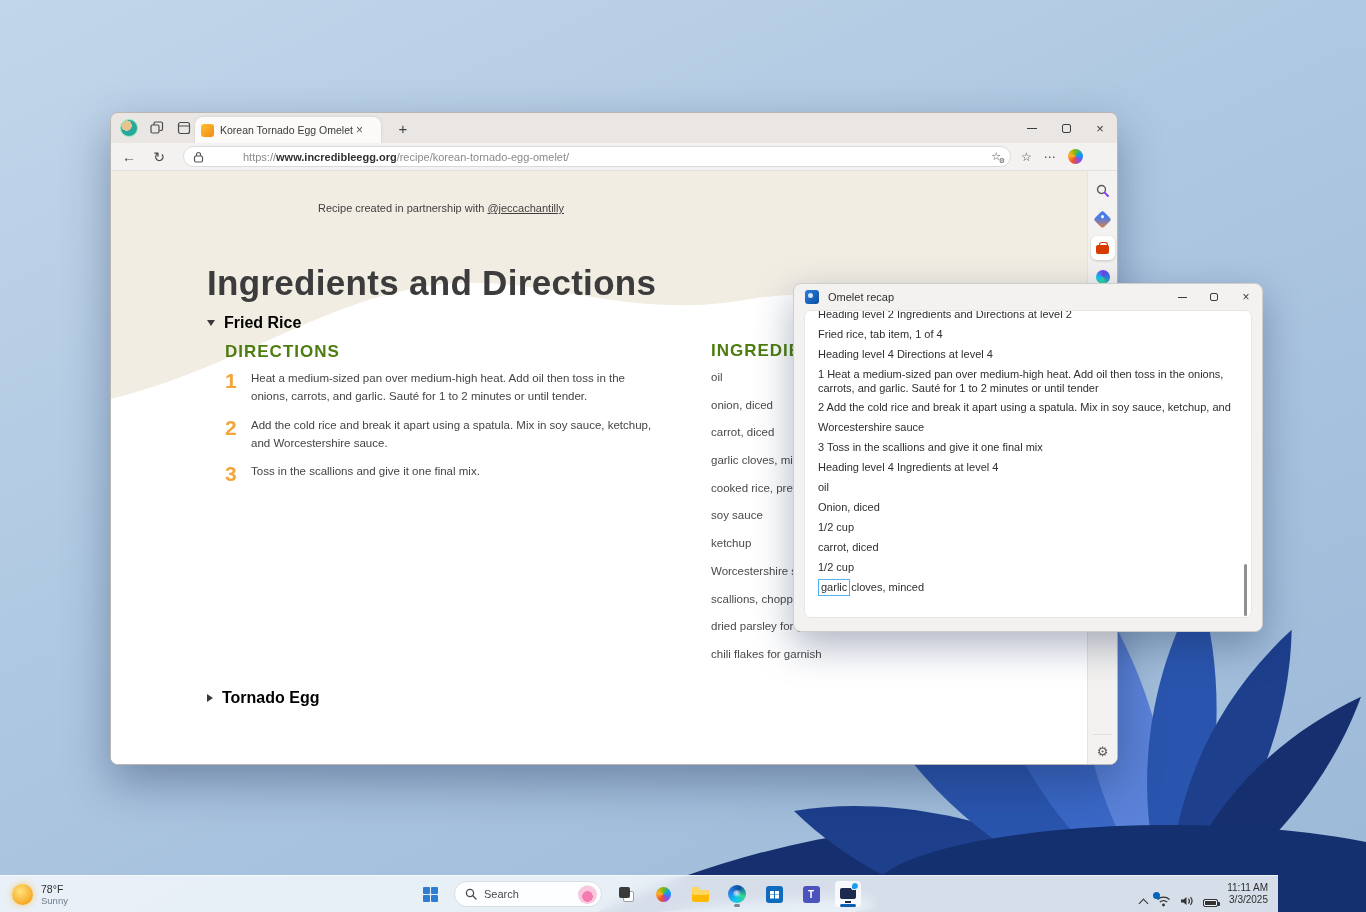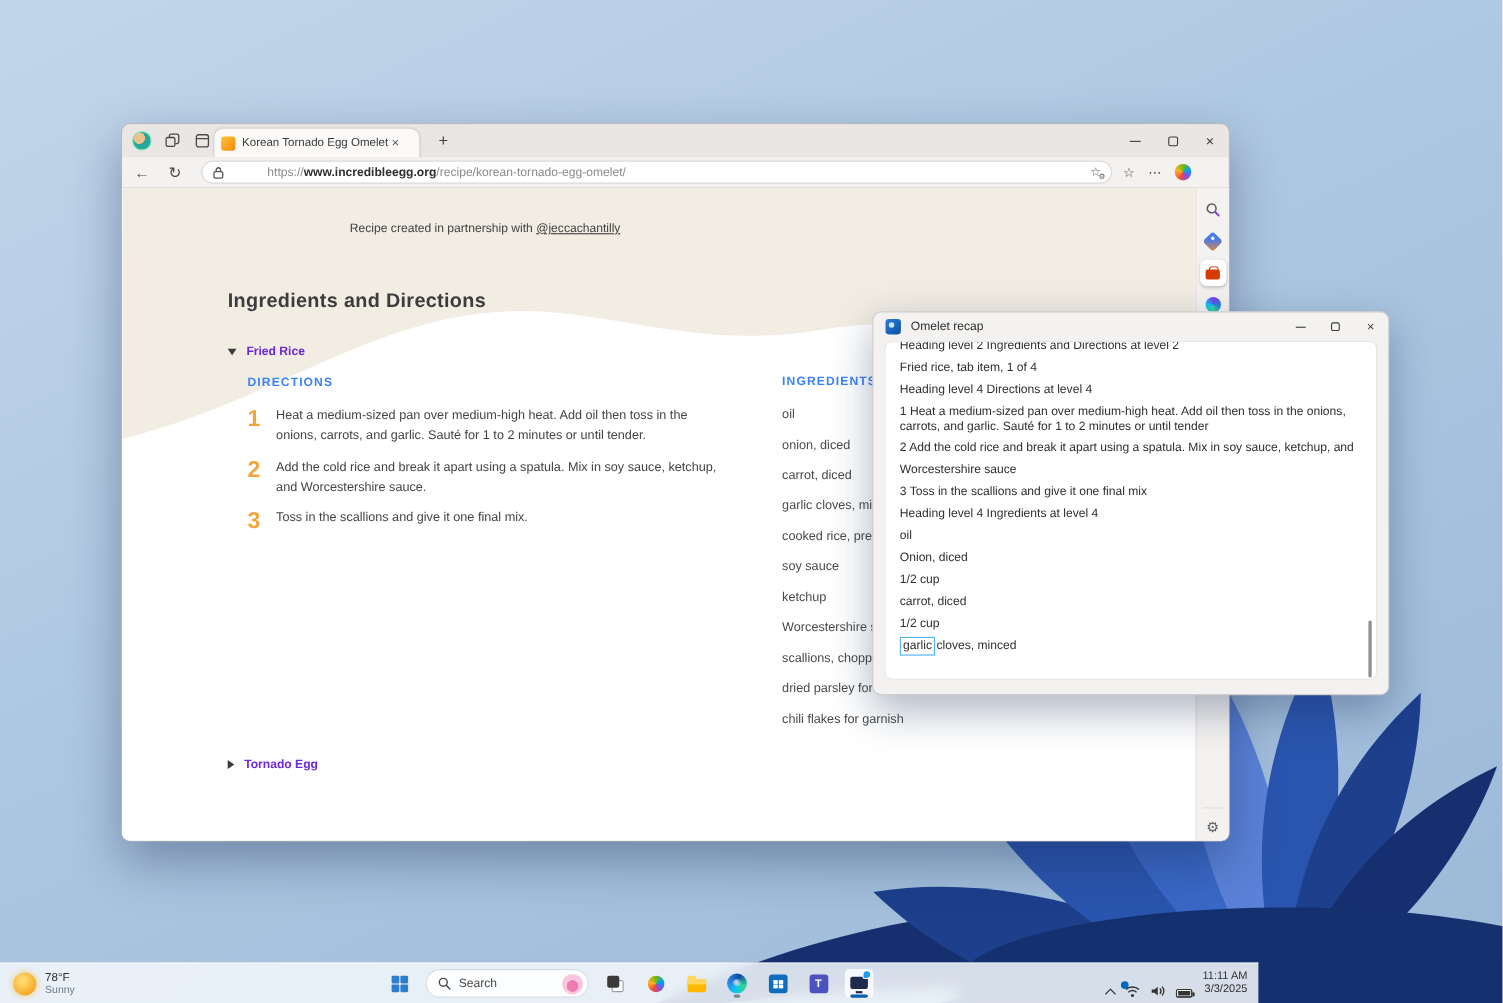--- a/index.html
+++ b/index.html
@@ -42,28 +42,28 @@
   .glyph-ic { font-size:12px; color:#4a4a4a; }
   .copilot-dot { width:15px; height:15px; border-radius:50%;
     background:conic-gradient(from 210deg,#f0502a,#ffb02e,#7fba00,#00a4ef,#8a4de8,#f0502a); }
 
   .content { position:relative; height:594px; background:#ffffff; }
   .page { position:absolute; left:0; top:0; right:30px; bottom:0; background:#ffffff; overflow:hidden; }
   .wave-svg { position:absolute; left:0; top:0; }
   .partnership { position:absolute; left:80px; top:31px; width:500px; text-align:center;
     font-size:11px; color:#3f3f3f; }
   .partnership a { color:#3f3f3f; }
-  .page-h1 { position:absolute; left:96px; top:92px; font-size:18px; font-weight:700; color:#3c3c3c; letter-spacing:.3px; }
+  .page-h1 { position:absolute; left:96px; top:92px; font-size:35px; font-weight:700; color:#3c3c3c; letter-spacing:.3px; }
   .accordion { position:absolute; display:flex; align-items:center; gap:9px; }
   .acc-fried { left:96px; top:143px; }
   .acc-tornado { left:96px; top:518px; }
   .tri-down { width:0; height:0; border-left:4.5px solid transparent; border-right:4.5px solid transparent; border-top:6px solid #3a3a3a; }
   .tri-right { width:0; height:0; border-top:4.5px solid transparent; border-bottom:4.5px solid transparent; border-left:6px solid #3a3a3a; }
-  .acc-label { font-size:11px; font-weight:700; color:#6d28d9; }
-  .col-h { font-size:11px; font-weight:700; letter-spacing:1px; color:#3b82f6; position:absolute;text-align:right; }
+  .acc-label { font-size:16px; font-weight:700; color:#000000; }
+  .col-h { font-size:17px; font-weight:700; letter-spacing:1px; color:#4d7c0f; position:absolute;text-align:right; }
   .dir-h { left:114px; top:171px; }
   .ing-h { left:600px; top:170px; }
   .step { position:absolute; left:114px; width:440px; display:flex; gap:12px; }
   .step-num { font-size:21px; font-weight:700; color:#f2a53c; line-height:1; width:14px; flex:0 0 auto; }
   .step-text { font-size:11.5px; color:#444; line-height:1.55; }
   .s1 { top:199px; } .s2 { top:246px; } .s3 { top:292px; }
   .ing-list { position:absolute; left:600px; top:200px; width:300px; }
   .ing-row { height:27.7px; font-size:11.5px; color:#4a4a4a; display:flex; align-items:flex-start; white-space:nowrap; overflow:hidden; }
 
   .edge-sidebar { position:absolute; right:0; top:0; bottom:0; width:30px; background:#f4f2f0; border-left:1px solid #e5e2df; }
@@ -96,21 +96,21 @@
   .rc .max-box { width:8px; height:8px; border:1px solid #3c3c3c; border-radius:2px; }
   .recap-card { position:absolute; left:10px; right:10px; top:26px; bottom:13px; background:#ffffff;
     border:1px solid #e7e6e5; border-radius:7px; overflow:hidden; padding:0 13px; }
   .r-line { font-size:11px; color:#2e2e2e; line-height:15px; min-height:20px; display:flex; align-items:center; }
   .r-line.wrap2 { display:block; padding-top:3px; min-height:33px; line-height:14px; }
   .r-line.clipped { margin-top:-7px; }
   .hl-word { border:1.5px solid #53b1f0; padding:0 2px; margin-right:1px; }
   .recap-scrollbar { position:absolute; right:4px; top:253px; width:3px; height:52px; background:#8f8f8f; border-radius:2px; }
 
   
-  .taskbar { position:absolute; left:0; bottom:0; width:1144px; height:37px; z-index:6;
+  .taskbar { position:absolute; left:0; bottom:0; width:1278px; height:37px; z-index:6;
     background:rgba(241,246,251,.88); backdrop-filter:blur(6px); border-top:1px solid rgba(255,255,255,.6);
     display:flex; align-items:center; }
   .weather { position:absolute; left:12px; display:flex; align-items:center; gap:8px; }
   .sun { width:21px; height:21px; border-radius:50%;
     background:radial-gradient(circle at 40% 35%,#ffe27a,#f6a623 75%); box-shadow:0 0 6px rgba(250,190,60,.8); }
   .weather-temp { font-size:10.5px; color:#2f2f2f; }
   .weather-cond { font-size:9.5px; color:#6b7a8a; }
   .tb-center { position:absolute; left:50%; transform:translateX(-50%); display:flex; align-items:center; gap:11px; }
   .tb-ic { width:26px; height:26px; display:flex; align-items:center; justify-content:center; position:relative; }
   .start-grid { width:15px; height:15px; display:grid; grid-template-columns:7px 7px; grid-template-rows:7px 7px; gap:1px; }

